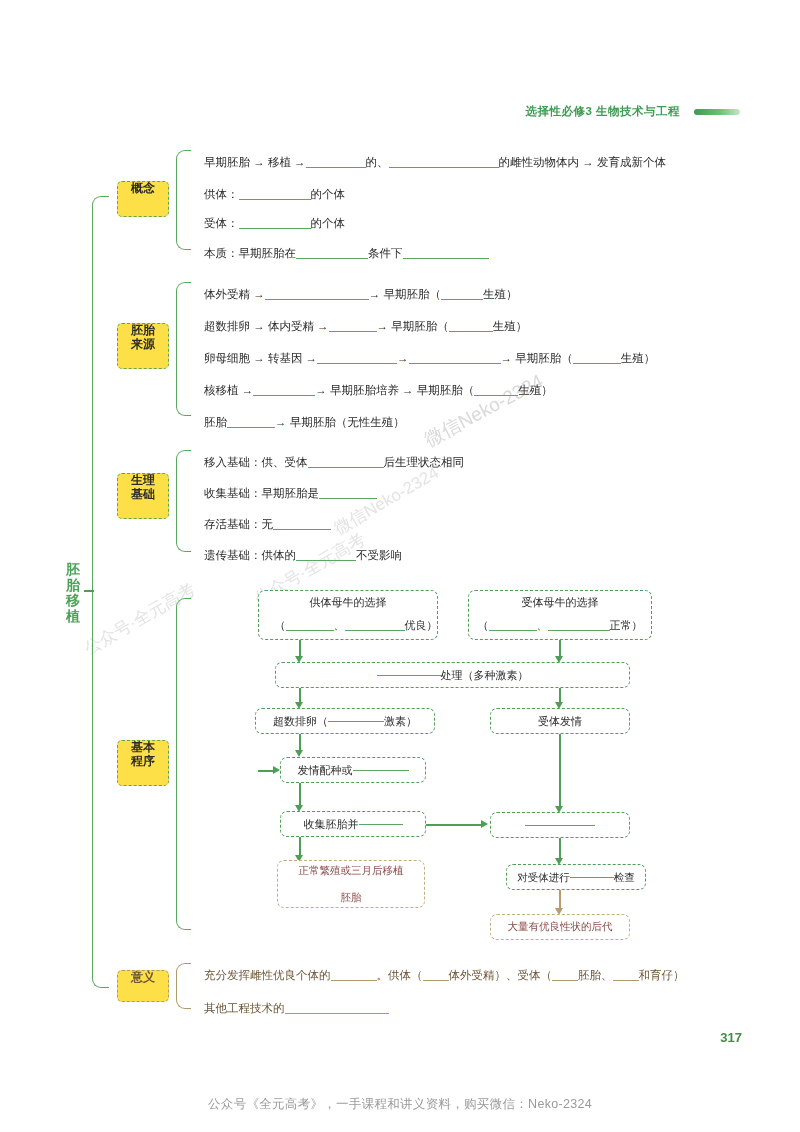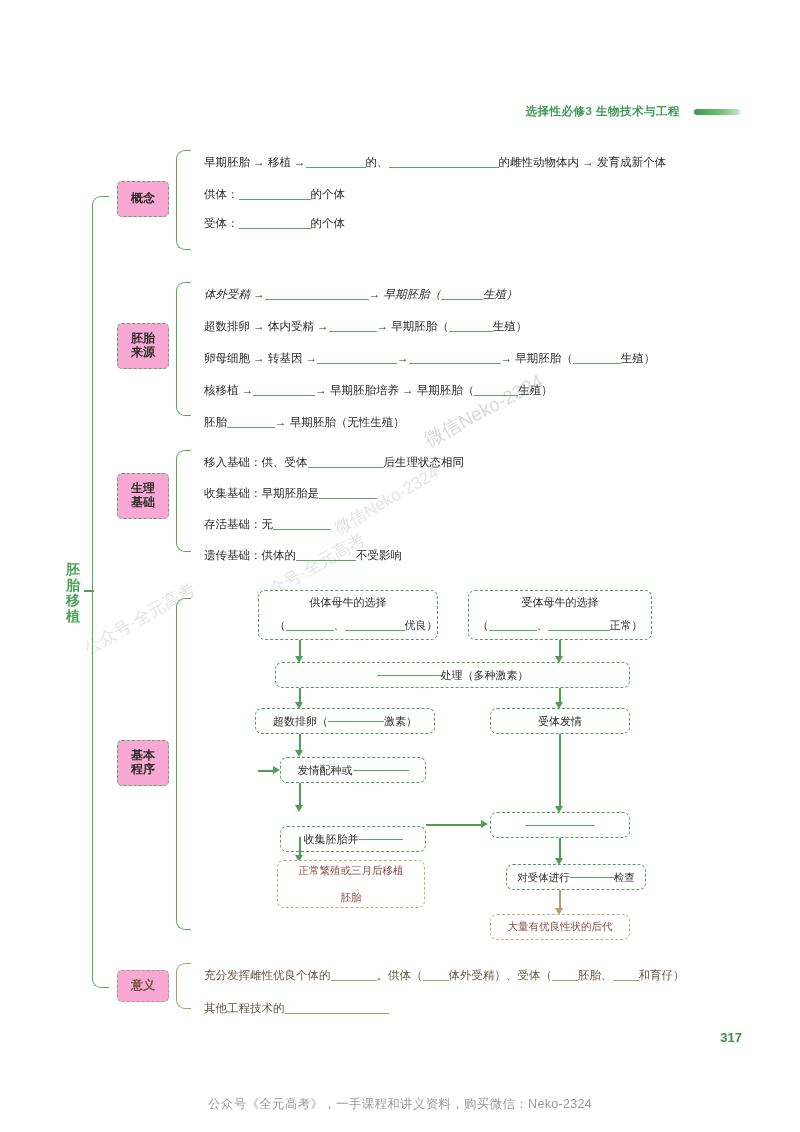--- a/index.html
+++ b/index.html
@@ -17,22 +17,22 @@
     background:linear-gradient(90deg,#3f9b52 0%,#6cbf72 55%,#c9e6c9 100%);}
 
   
   .blank{display:inline-block;border-bottom:1px solid #5aa85f;vertical-align:-2px;}
   .blank-b{display:inline-block;border-bottom:1px solid #b09a6b;vertical-align:-2px;}
   .txt{font-size:11.5px;color:#2b2b2b;line-height:1;white-space:nowrap;}
   .txt-b{font-size:11.5px;color:#6b5536;line-height:1;white-space:nowrap;}
 
   
   .catbox{position:absolute;border:1.4px dashed #5aa85f;border-radius:5px;
-    display:flex;flex-direction:column;align-items:center;justify-content:center;
-    font-size:12px;color:#2b2b2b;line-height:1.15;background:#f9a8d4;font-weight:600;}
+    display:flex;flex-direction:column;align-items:center;
+    font-size:12px;color:#2b2b2b;line-height:1.15;background:#fde047;font-weight:600;}
   .catbox.brown{border-color:#b09a6b;color:#6b5536;}
 
   
   .rootlabel{position:absolute;left:62px;top:562px;width:22px;
     font-size:14px;font-weight:700;color:#4aa258;line-height:1.12;text-align:center;}
 
   
   .brk{position:absolute;border:1.3px solid #5aa85f;border-right:none;border-radius:9px 0 0 9px;}
   .brk.brown{border-color:#b09a6b;}
 
@@ -97,28 +97,31 @@
 
   <div class="rowline" style="left:192px;top:152px;">
     <span class="txt">早期胚胎 → 移植 →</span><span class="blank" style="width:60px"></span><span class="txt">的、</span><span class="blank" style="width:110px"></span><span class="txt">的雌性动物体内 → 发育成新个体</span>
   </div>
   <div class="rowline" style="left:192px;top:184px;">
     <span class="txt">供体：</span><span class="blank" style="width:72px"></span><span class="txt">的个体</span>
   </div>
   <div class="rowline" style="left:192px;top:213px;">
     <span class="txt">受体：</span><span class="blank" style="width:72px"></span><span class="txt">的个体</span>
   </div>
+  <div class="rowline" style="left:192px;top:243px;">
+    <span class="txt">本质：早期胚胎在</span><span class="blank" style="width:72px"></span><span class="txt">条件下</span><span class="blank" style="width:86px"></span>
+  </div>
 
   <div class="catbox" style="left:117px;top:323px;width:50px;height:44px;">
     <span>胚胎</span>
     <span>来源</span>
   </div>
   <div class="brk" style="left:176px;top:282px;width:14px;height:132px;"></div>
 
-  <div class="rowline" style="left:192px;top:284px;font-style:italic;">
+  <div class="rowline" style="left:192px;top:284px;">
     <span class="txt">体外受精 →</span><span class="blank" style="width:104px"></span><span class="txt">→ 早期胚胎（</span><span class="blank" style="width:42px"></span><span class="txt">生殖）</span>
   </div>
   <div class="rowline" style="left:192px;top:316px;">
     <span class="txt">超数排卵 → 体内受精 →</span><span class="blank" style="width:48px"></span><span class="txt">→ 早期胚胎（</span><span class="blank" style="width:44px"></span><span class="txt">生殖）</span>
   </div>
   <div class="rowline" style="left:192px;top:348px;">
     <span class="txt">卵母细胞 → 转基因 →</span><span class="blank" style="width:80px"></span><span class="txt">→</span><span class="blank" style="width:92px"></span><span class="txt">→ 早期胚胎（</span><span class="blank" style="width:48px"></span><span class="txt">生殖）</span>
   </div>
   <div class="rowline" style="left:192px;top:380px;">
     <span class="txt">核移植 →</span><span class="blank" style="width:62px"></span><span class="txt">→ 早期胚胎培养 → 早期胚胎（</span><span class="blank" style="width:44px"></span><span class="txt">生殖）</span>
@@ -199,21 +202,21 @@
   <div class="arrowdown" style="left:295px;top:750px;"></div>
 
   <div class="fbox" style="left:280px;top:757px;width:146px;height:26px;">
     <span class="txt">发情配种或</span>
       <span class="blank" style="width:56px"></span>
   </div>
 
   <div class="vline" style="left:299px;top:783px;height:24px;"></div>
   <div class="arrowdown" style="left:295px;top:805px;"></div>
 
-  <div class="fbox" style="left:280px;top:811px;width:146px;height:26px;margin-top:15px;">
+  <div class="fbox" style="left:280px;top:811px;width:146px;height:26px;">
     <span class="txt">收集胚胎并</span>
       <span class="blank" style="width:44px"></span>
   </div>
 
   <div class="vline" style="left:559px;top:734px;height:75px;"></div>
   <div class="arrowdown" style="left:555px;top:806px;"></div>
 
   <div class="fbox" style="left:490px;top:812px;width:140px;height:26px;">
     <span class="blank" style="width:70px"></span>
   </div>

